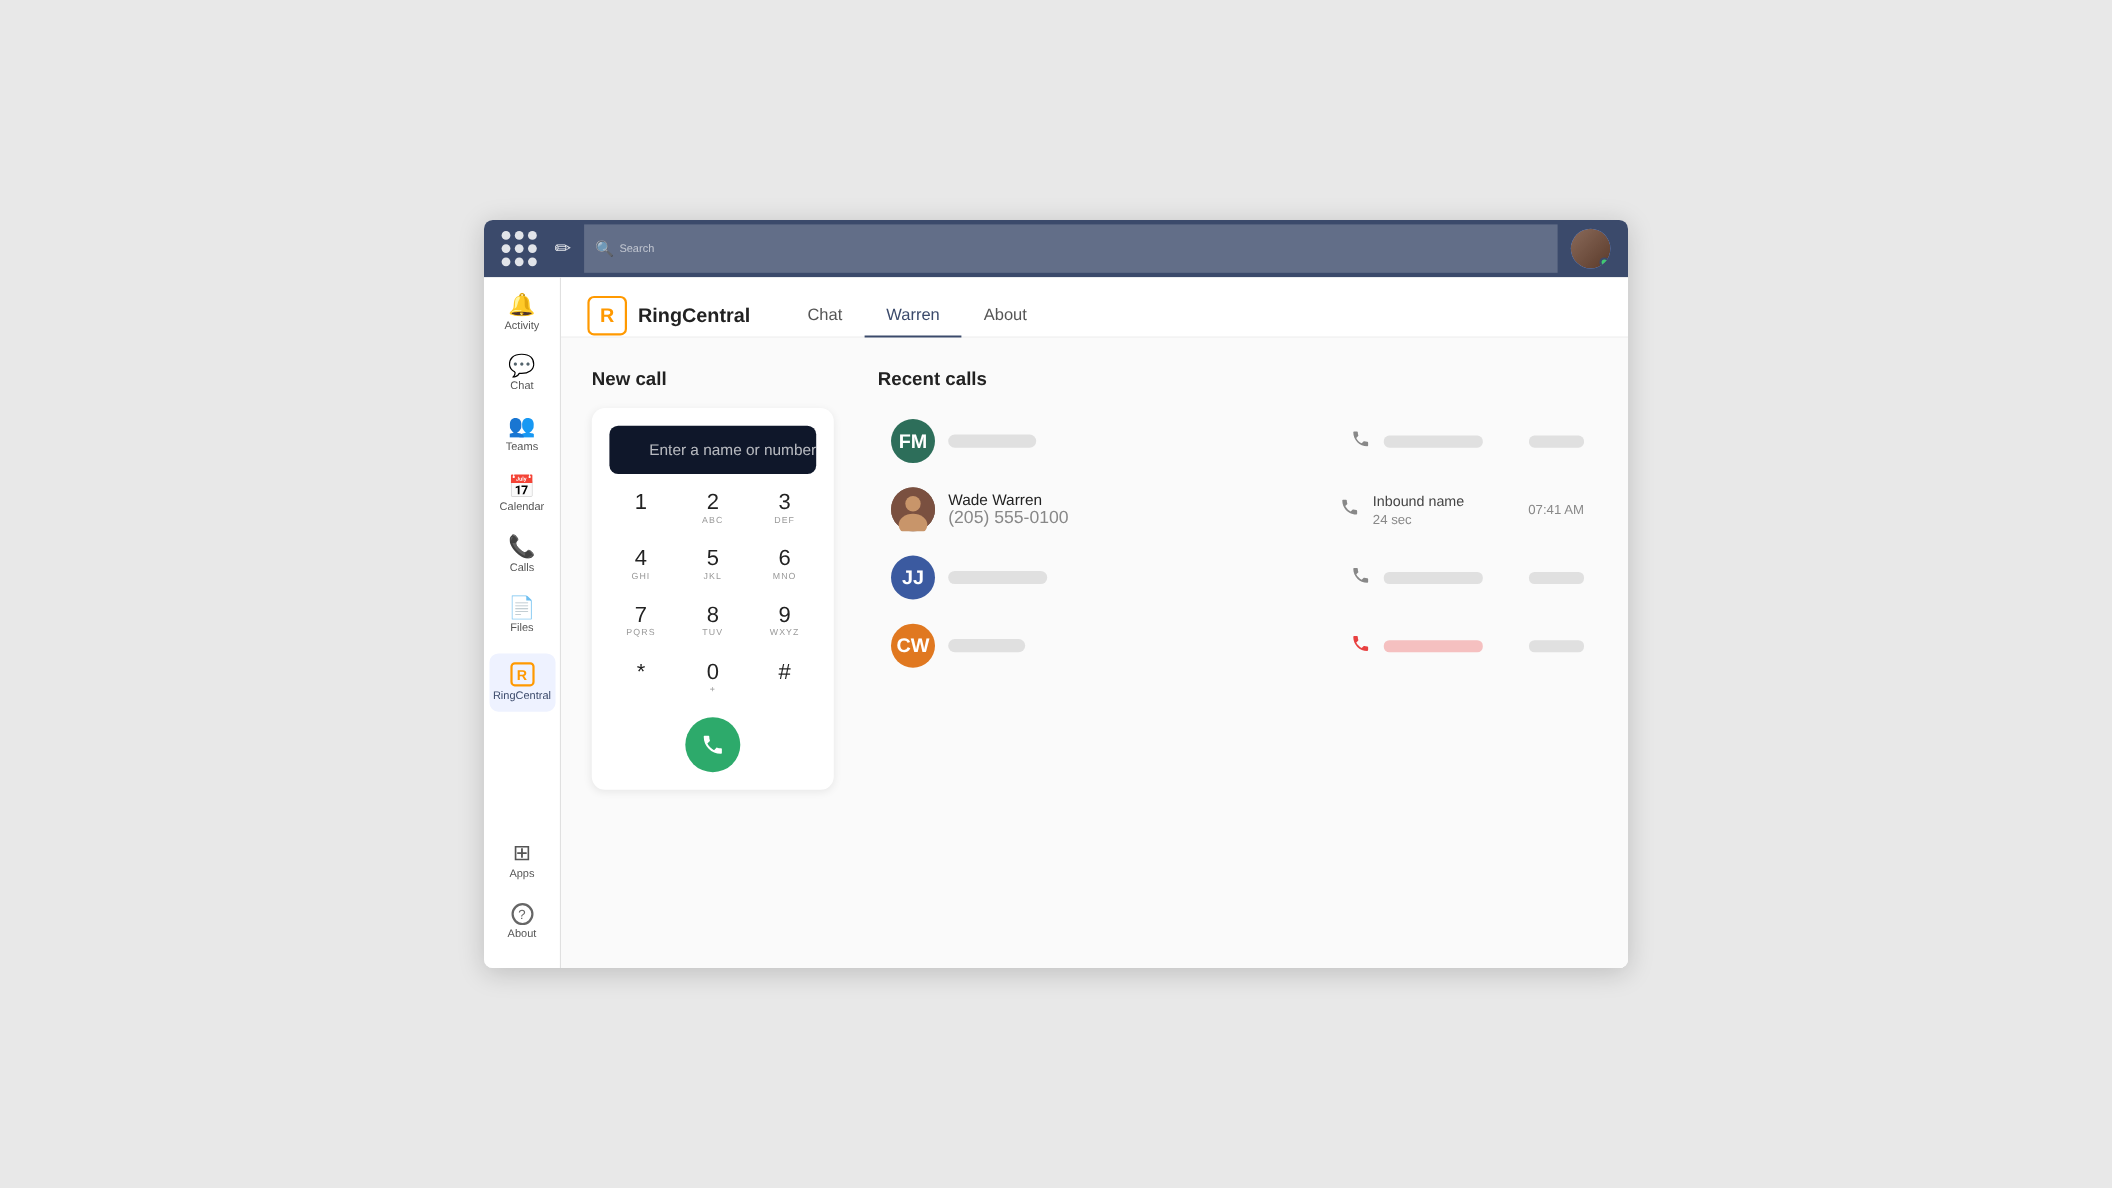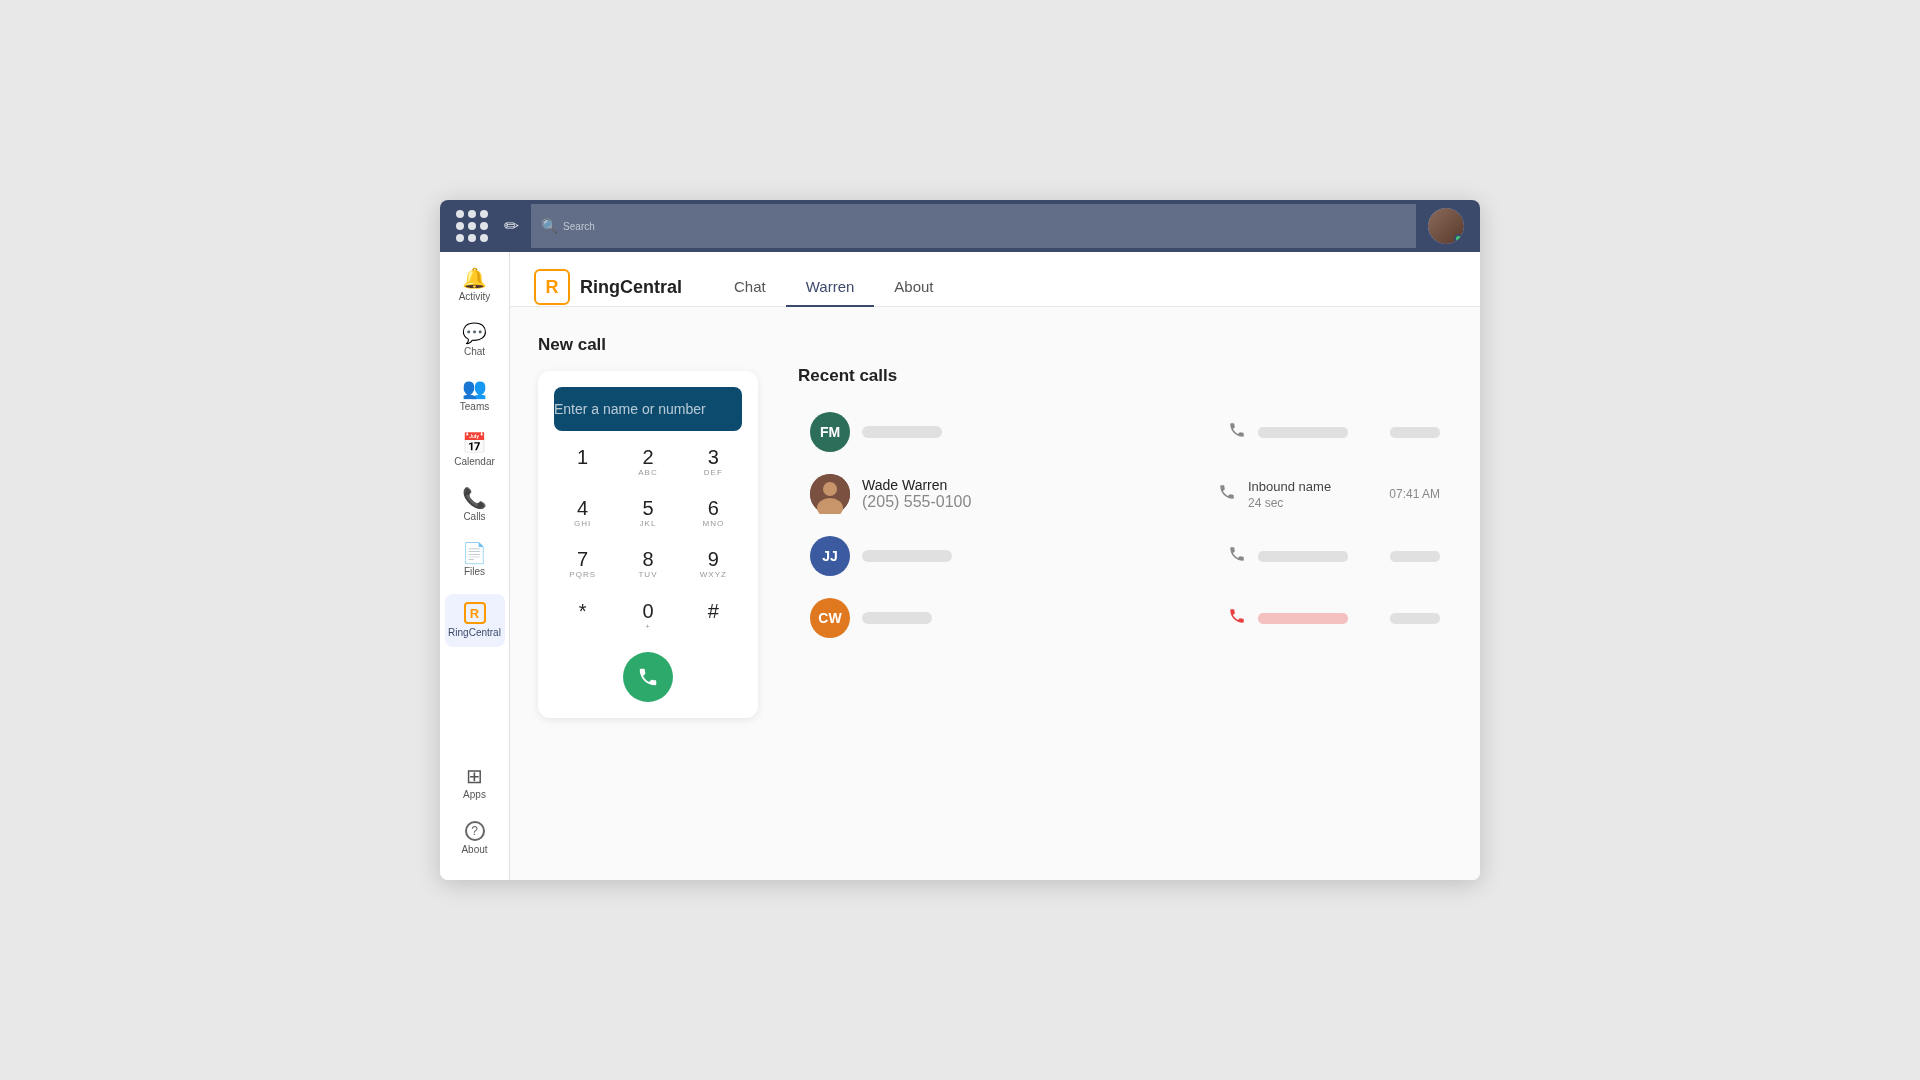--- a/index.html
+++ b/index.html
@@ -242,27 +242,27 @@
       border-radius: 12px;
       box-shadow: 0 2px 8px rgba(0,0,0,0.08);
       padding: 16px;
       display: flex;
       flex-direction: column;
       align-items: center;
       gap: 10px;
     }
     .dialpad-input {
       width: 100%;
-      background: #0c4a6e;
+      background: #0f172a;
       border: none;
       border-radius: 8px;
       height: 44px;
       color: rgba(255,255,255,0.7);
       font-size: 14px;
-      text-align: left;
+      text-align: right;
       outline: none;
       cursor: pointer;
     }
     .dialpad-input::placeholder { color: rgba(255,255,255,0.7); }
     .dialpad-grid {
       display: grid;
       grid-template-columns: repeat(3, 1fr);
       gap: 8px;
       width: 100%;
     }
@@ -298,21 +298,20 @@
       align-items: center;
       justify-content: center;
       color: #fff;
       font-size: 20px;
       margin-top: 4px;
     }
 
     
     .recent-calls-section {
       flex: 1;
-      margin-top: 31px;
     }
     .call-list {
       display: flex;
       flex-direction: column;
       gap: 2px;
     }
     .call-row {
       display: flex;
       align-items: center;
       padding: 10px 12px;
@@ -320,21 +319,21 @@
       gap: 12px;
       cursor: pointer;
     }
     .call-avatar {
       width: 40px;
       height: 40px;
       border-radius: 50%;
       display: flex;
       align-items: center;
       justify-content: center;
-      font-size: 14px;
+      font-size: 18px;
       font-weight: 600;
       color: #fff;
       flex-shrink: 0;
     }
     .call-info {
       flex: 1;
       min-width: 0;
     }
     .call-name {
       font-size: 14px;

